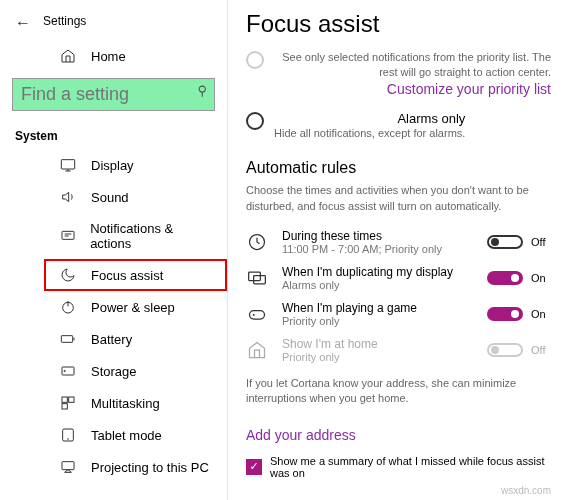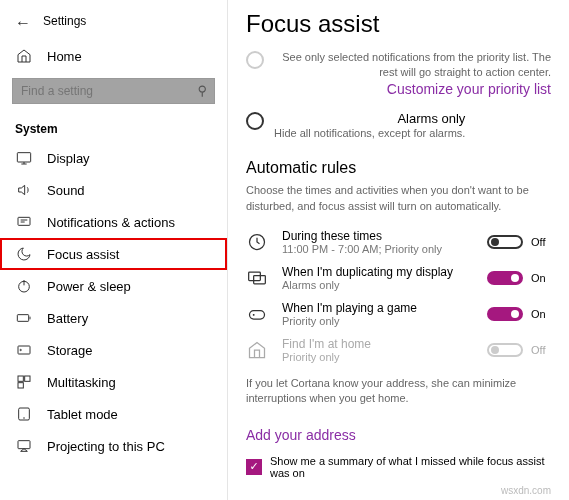--- a/index.html
+++ b/index.html
@@ -1,24 +1,24 @@
 <!DOCTYPE html>
 <html><head>
 <meta charset="utf-8">
 <style>
 * { margin: 0; padding: 0; box-sizing: border-box; font-family: "Segoe UI", -apple-system, sans-serif; }
 body { background: #fff; width: 569px; height: 500px; overflow: hidden; color: #000; position: relative; }
 .app { display: flex; height: 500px; }
 .sidebar { width: 228px; flex-shrink: 0; border-right: 1px solid #e5e5e5; padding: 8px 0; }
 .header { font-size: 12px; padding: 4px 15px 10px; display: flex; align-items: center; gap: 12px; }
 .back-arrow { font-size: 16px; color: #333; }
-.nav-item { display: flex; align-items: center; padding: 8px 15px; gap: 14px; font-size: 13px; color: #000; cursor: pointer; }
+.nav-item { display: flex; align-items: center; padding: 8px 15px; gap: 14px; font-size: 13px; color: #000; cursor: pointer; margin-left: 44px; }
 .nav-item.selected { outline: 2px solid #e60000; outline-offset: -2px; }
 .search-box { margin: 6px 12px 8px; position: relative; }
-.search-box input { width: 100%; border: 1px solid #999; padding: 5px 28px 5px 8px; font-size: 12px; background: #a3a3a3; }
+.search-box input { width: 100%; border: 1px solid #999; padding: 5px 28px 5px 8px; font-size: 18px; background: #86efac; }
 .search-box .sicon { position: absolute; right: 8px; top: 5px; font-size: 13px; color: #555; }
 .section-h { font-size: 12px; padding: 10px 15px 6px; color: #000; font-weight: 600; }
 .icon { width: 18px; display: inline-flex; justify-content: center; color: #333; }
 .main { flex: 1; padding: 10px 18px; overflow: hidden; }
 .main h1 { font-size: 24px; font-weight: 300; margin-bottom: 10px; }
 .opt { display: flex; gap: 10px; padding: 2px 0 4px; text-align: right; }
 .radio { width: 18px; height: 18px; border: 2px solid #333; border-radius: 50%; margin-top: 1px; flex-shrink: 0; }
 .opt-desc { font-size: 11px; color: #666; line-height: 1.4; }
 .opt-title { font-size: 13px; color: #000; }
 .link { color: #8a2da5; font-size: 14px; cursor: pointer; }
@@ -244,21 +244,21 @@
     </div>
 
     <div class="rule disabled">
       <span class="ricon">
           <svg width="20" height="20" viewBox="0 0 24 24" fill="none" stroke="currentColor" stroke-width="1.5">
             <path d="M3 10l9-7 9 7v11H3z"></path>
             <path d="M9 21V12h6v9"></path>
           </svg>
         </span>
       <div class="meta">
-        <div class="rt">Find I'm at home</div>
+        <div class="rt">Show I'm at home</div>
         <div class="rd">Priority only</div>
       </div>
       <div class="toggle">
         <div class="track disabled">
             <div class="knob"></div>
           </div>
         <span class="tstate d">Off</span>
       </div>
     </div>
 

